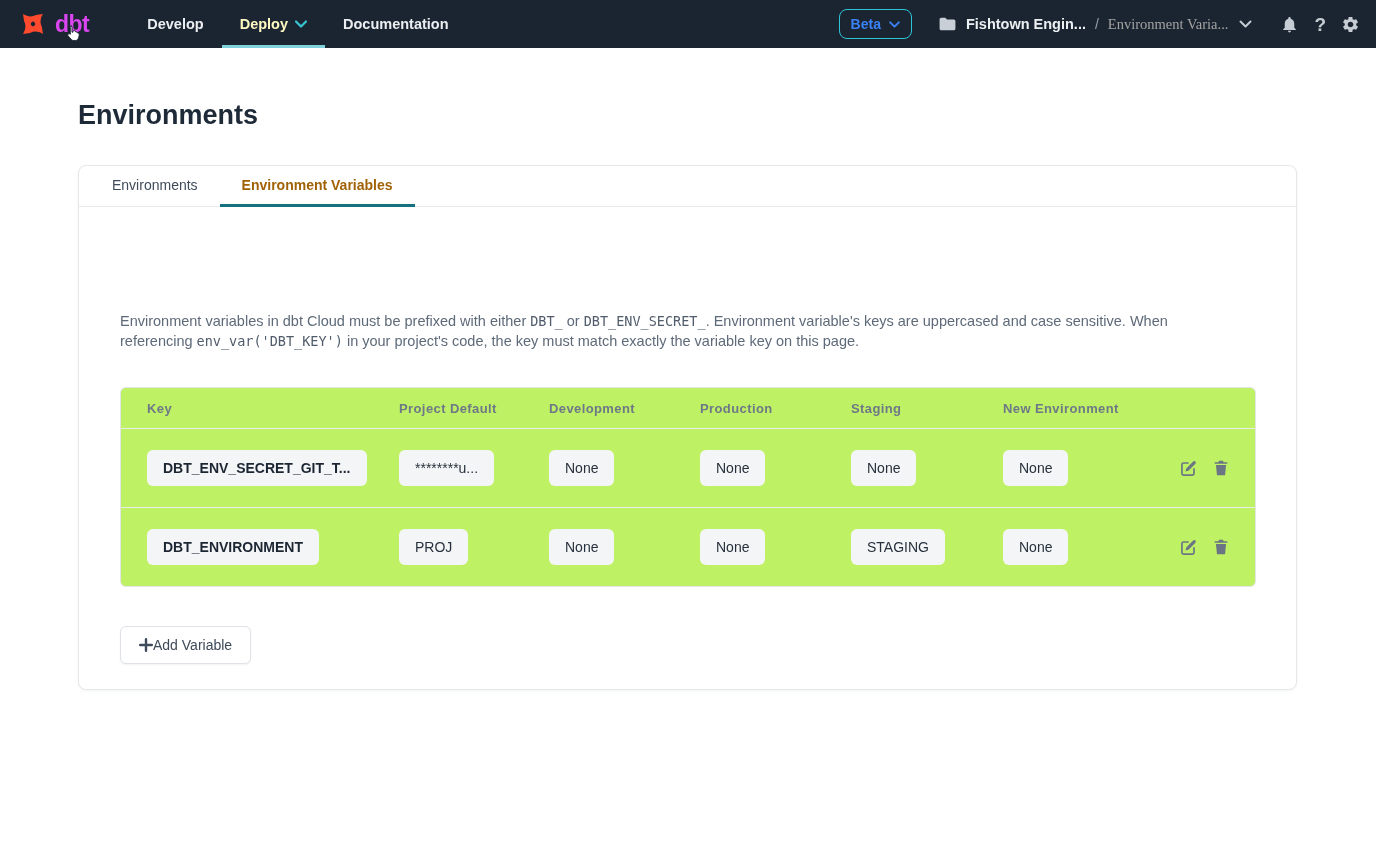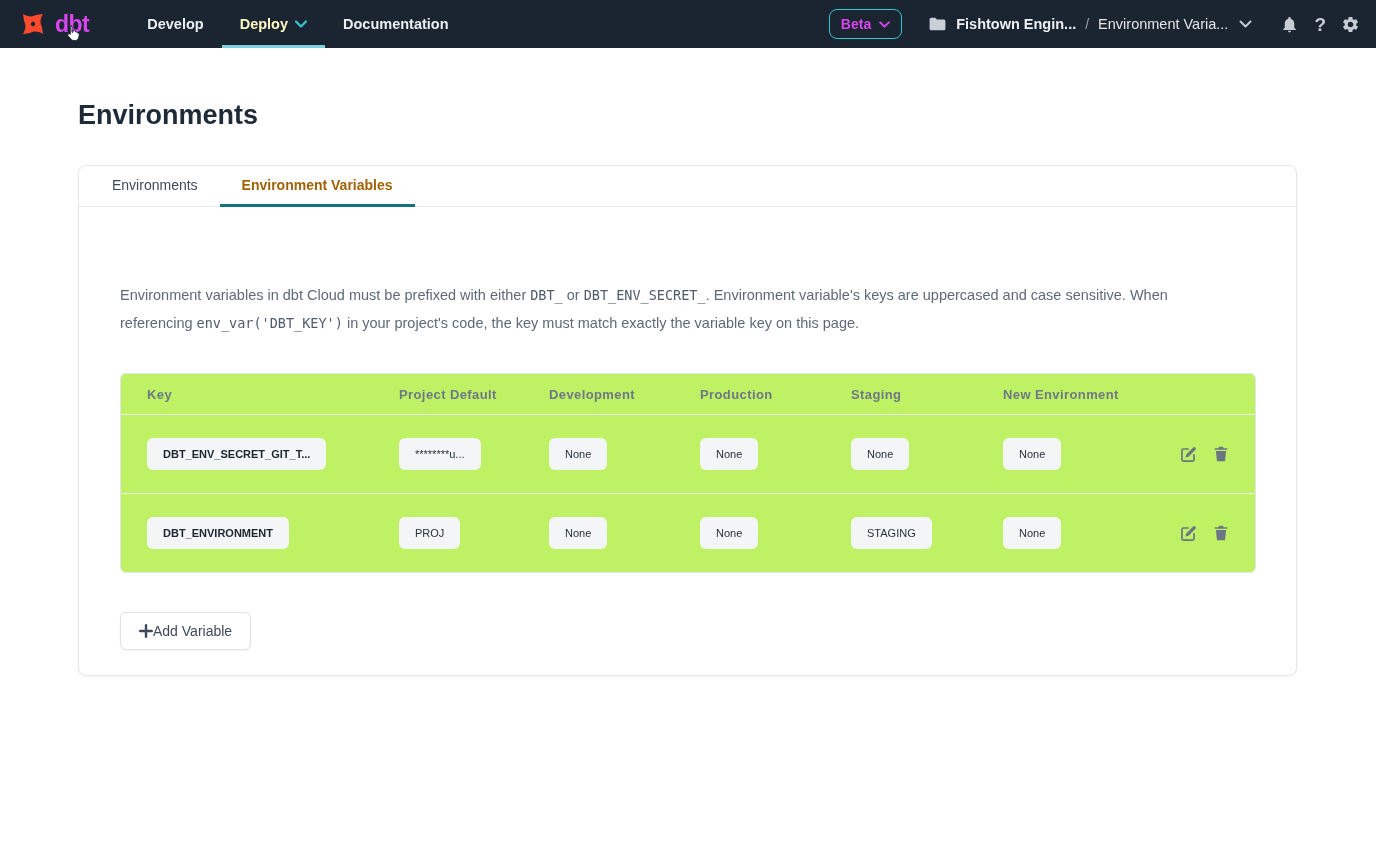--- a/index.html
+++ b/index.html
@@ -13,63 +13,63 @@
   .brand-text { color: #d946ef; font-size: 23px; font-weight: 700; letter-spacing: -0.5px; }
   .nav-items { display: flex; align-items: stretch; }
   .nav-item { display: flex; align-items: center; gap: 7px; padding: 0 18px;
     color: #eceff2; font-size: 14.5px; font-weight: 700; cursor: pointer;
     border-bottom: 3px solid transparent; border-top: 3px solid transparent; }
   .nav-item.active { color: #fef9c3; border-bottom-color: #7fd2dc; }
   .nav-item .chev { color: #38c4d3; display: flex; align-items: center; }
   .nav-spacer { flex: 1; }
   .nav-right { display: flex; align-items: center; gap: 14px; }
   .beta-badge { display: flex; align-items: center; gap: 8px; border: 1.5px solid #2fc5d7;
-    color: #d946ef; border-radius: 8px; padding: 6px 11px; font-size: 14px; font-weight: 700;
+    color: #3b82f6; border-radius: 8px; padding: 6px 11px; font-size: 14px; font-weight: 700;
     cursor: pointer; margin-right: 12px; }
   .crumbs { display: flex; align-items: center; gap: 9px; }
   .crumb-project { color: #ecf0f3; font-size: 14.5px; font-weight: 700; display: flex;
     align-items: center; gap: 9px; cursor: pointer; }
   .crumb-sep { color: #97a1ac; font-size: 14px; }
-  .crumb-page { color: #e5e5e5; font-size: 14.5px; cursor: pointer; }
+  .crumb-page { color: #a3a3a3; font-size: 14.5px; cursor: pointer; font-family: Liberation Serif, serif; }
   .crumb-chev { color: #c4cbd3; display: flex; align-items: center; cursor: pointer; margin-left: 2px; }
   .nav-icons { display: flex; align-items: center; gap: 15px; margin-left: 14px; }
   .nav-icon { color: #c7cdd4; display: flex; align-items: center; cursor: pointer; }
   .help-glyph { font-size: 19px; font-weight: 700; color: #c7cdd4; line-height: 1; }
   .cursor-hand { position: absolute; left: 66px; top: 24px; z-index: 5; pointer-events: none; }
 
   
   .main { padding: 0 0 0 78px; }
   .page-title { margin-top: 52px; font-size: 27px; font-weight: 700; color: #1e2a38; }
 
   .card { margin-top: 34px; width: 1219px; background: #fff; border: 1px solid #e5e8ea;
     border-radius: 8px; box-shadow: 0 1px 3px rgba(22,32,44,.05); }
 
   .tabbar { display: flex; align-items: stretch; height: 41px; border-bottom: 1px solid #e7e9ec;
     padding-left: 11px; }
   .tab { display: flex; align-items: center; padding: 0 22px; font-size: 14px; color: #3f4b5b;
     cursor: pointer; border-bottom: 3px solid transparent; margin-bottom: -1px; }
   .tab.active { color: #a16207; font-weight: 700; border-bottom-color: #15717d; }
 
   .card-body { padding: 0 41px 25px 41px; }
-  .desc { margin-top: 74px; max-width: 1060px; font-size: 14.5px; line-height: 28px; color: #5e6a79; }
+  .desc { margin-top: 104px; max-width: 1060px; font-size: 14.5px; line-height: 20px; color: #5e6a79; }
   .desc .code { font-family: "DejaVu Sans Mono", "Liberation Mono", monospace;
     font-size: 13.5px; color: #505c6b; }
 
   
   .var-table { margin-top: 36px; width: 1136px; border: 1px solid #e2e5e8; border-radius: 6px;
     overflow: hidden; background: #bef264; }
   .trow { display: grid; grid-template-columns: 252px 150px 151px 151px 152px 158px 1fr;
     align-items: center; }
   .thead { height: 40px; }
   .th { padding-left: 26px; font-size: 13px; font-weight: 700; color: #6e7887;
     letter-spacing: 0.4px; }
   .tbody-row { height: 79px; border-top: 1px solid #e9ebee; }
   .cell { padding-left: 26px; }
   .pill { display: inline-block; background: #f4f5f7; border-radius: 6px; padding: 10px 16px;
-    font-size: 11px; color: #27313d; white-space: nowrap; }
+    font-size: 14px; color: #27313d; white-space: nowrap; }
   .pill.key { font-weight: 700; color: #1c2633; }
   .actions { display: flex; justify-content: flex-end; align-items: center; gap: 14px;
     padding-right: 25px; }
   .row-action { display: flex; align-items: center; cursor: pointer; color: #6b7583; }
 
   .add-btn { margin-top: 39px; display: inline-flex; align-items: center; 
     background: #fff; border: 1px solid #dfe2e6; border-radius: 6px; padding: 10px 18px;
     font-size: 14px; font-weight: 400; color: #3e4a59; cursor: pointer;
     box-shadow: 0 1px 2px rgba(22,32,44,.06); font-family: inherit; }
 </style>

